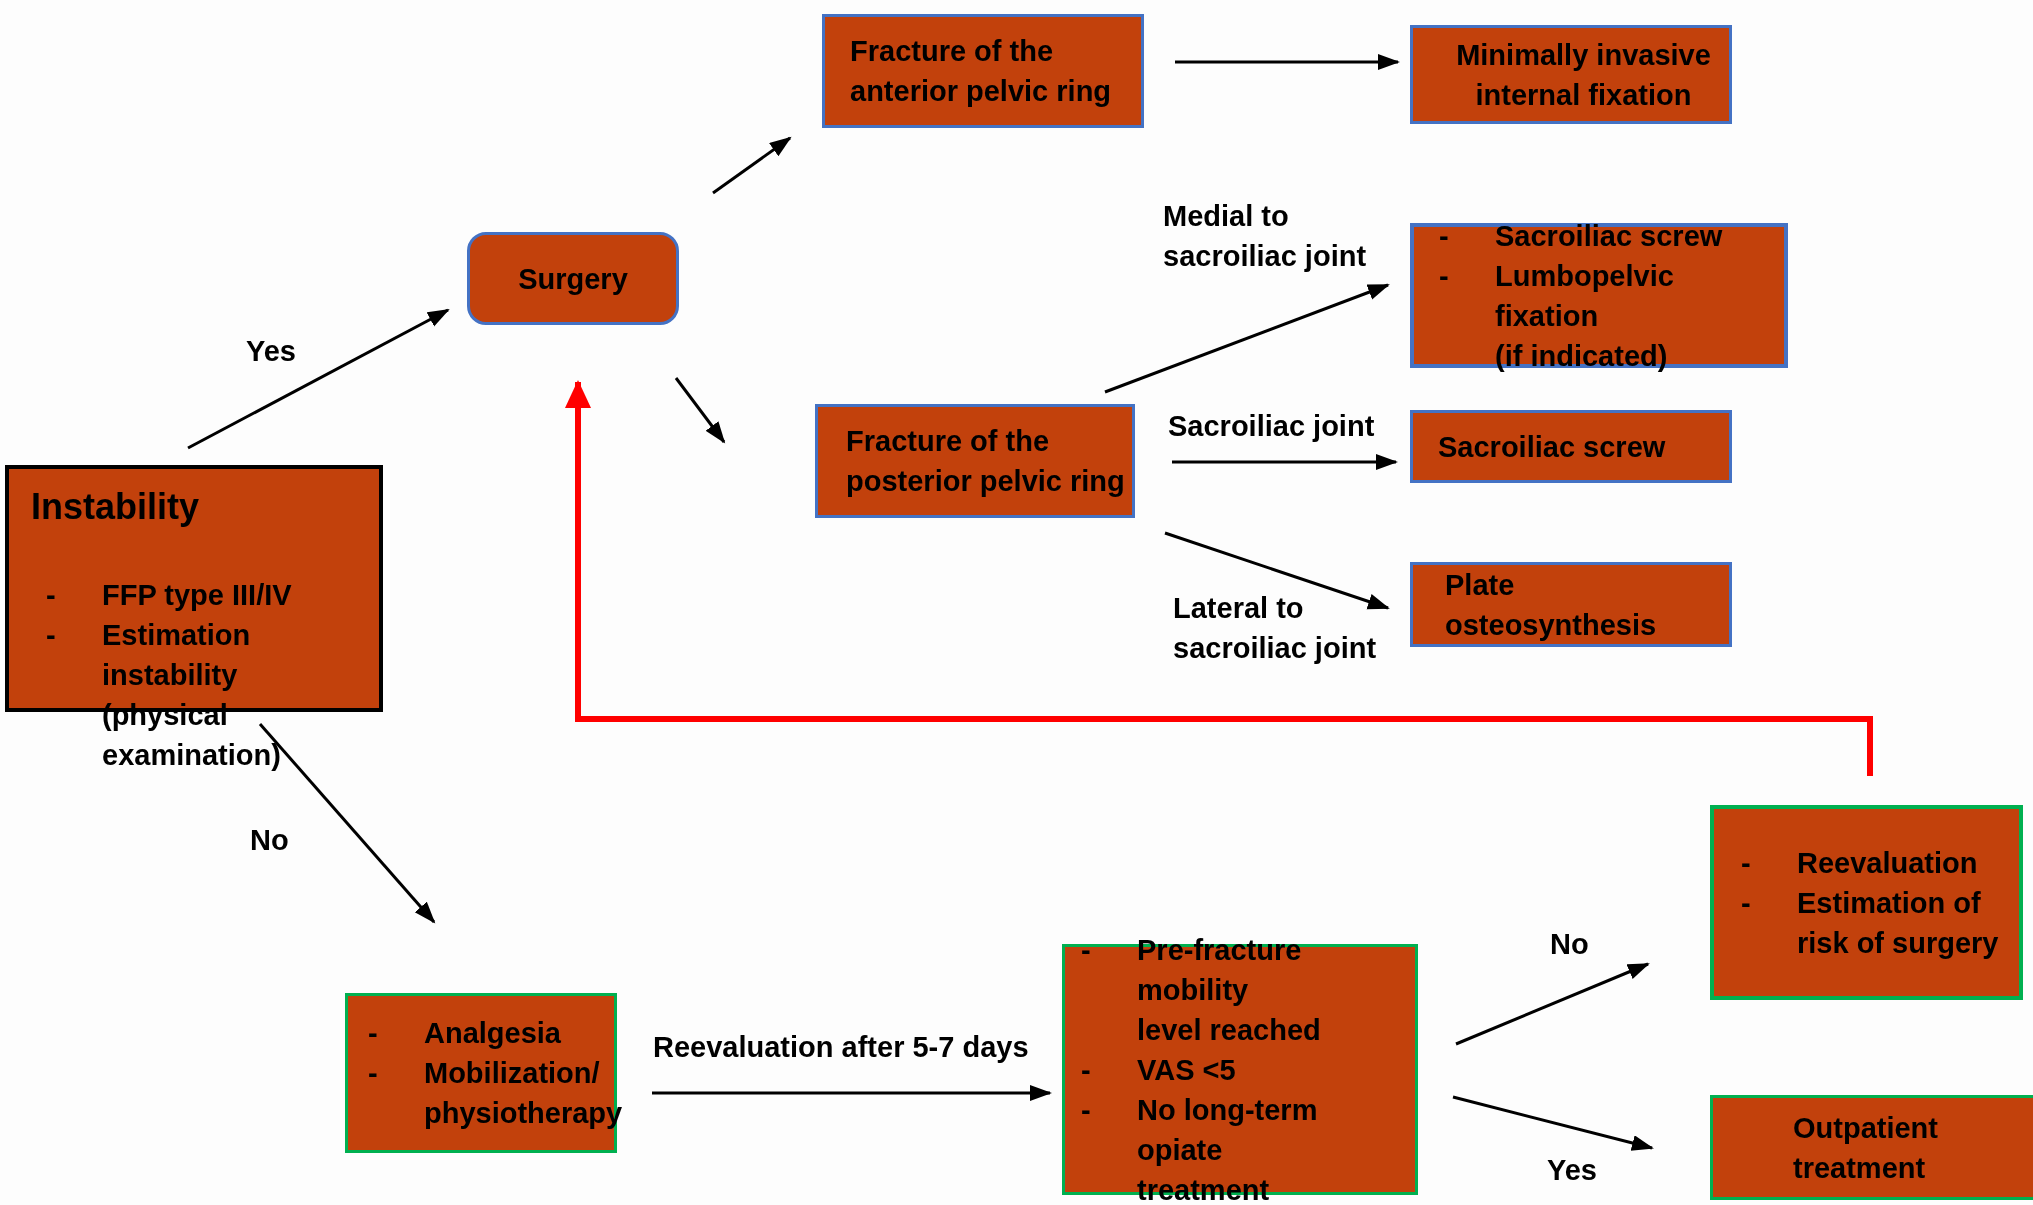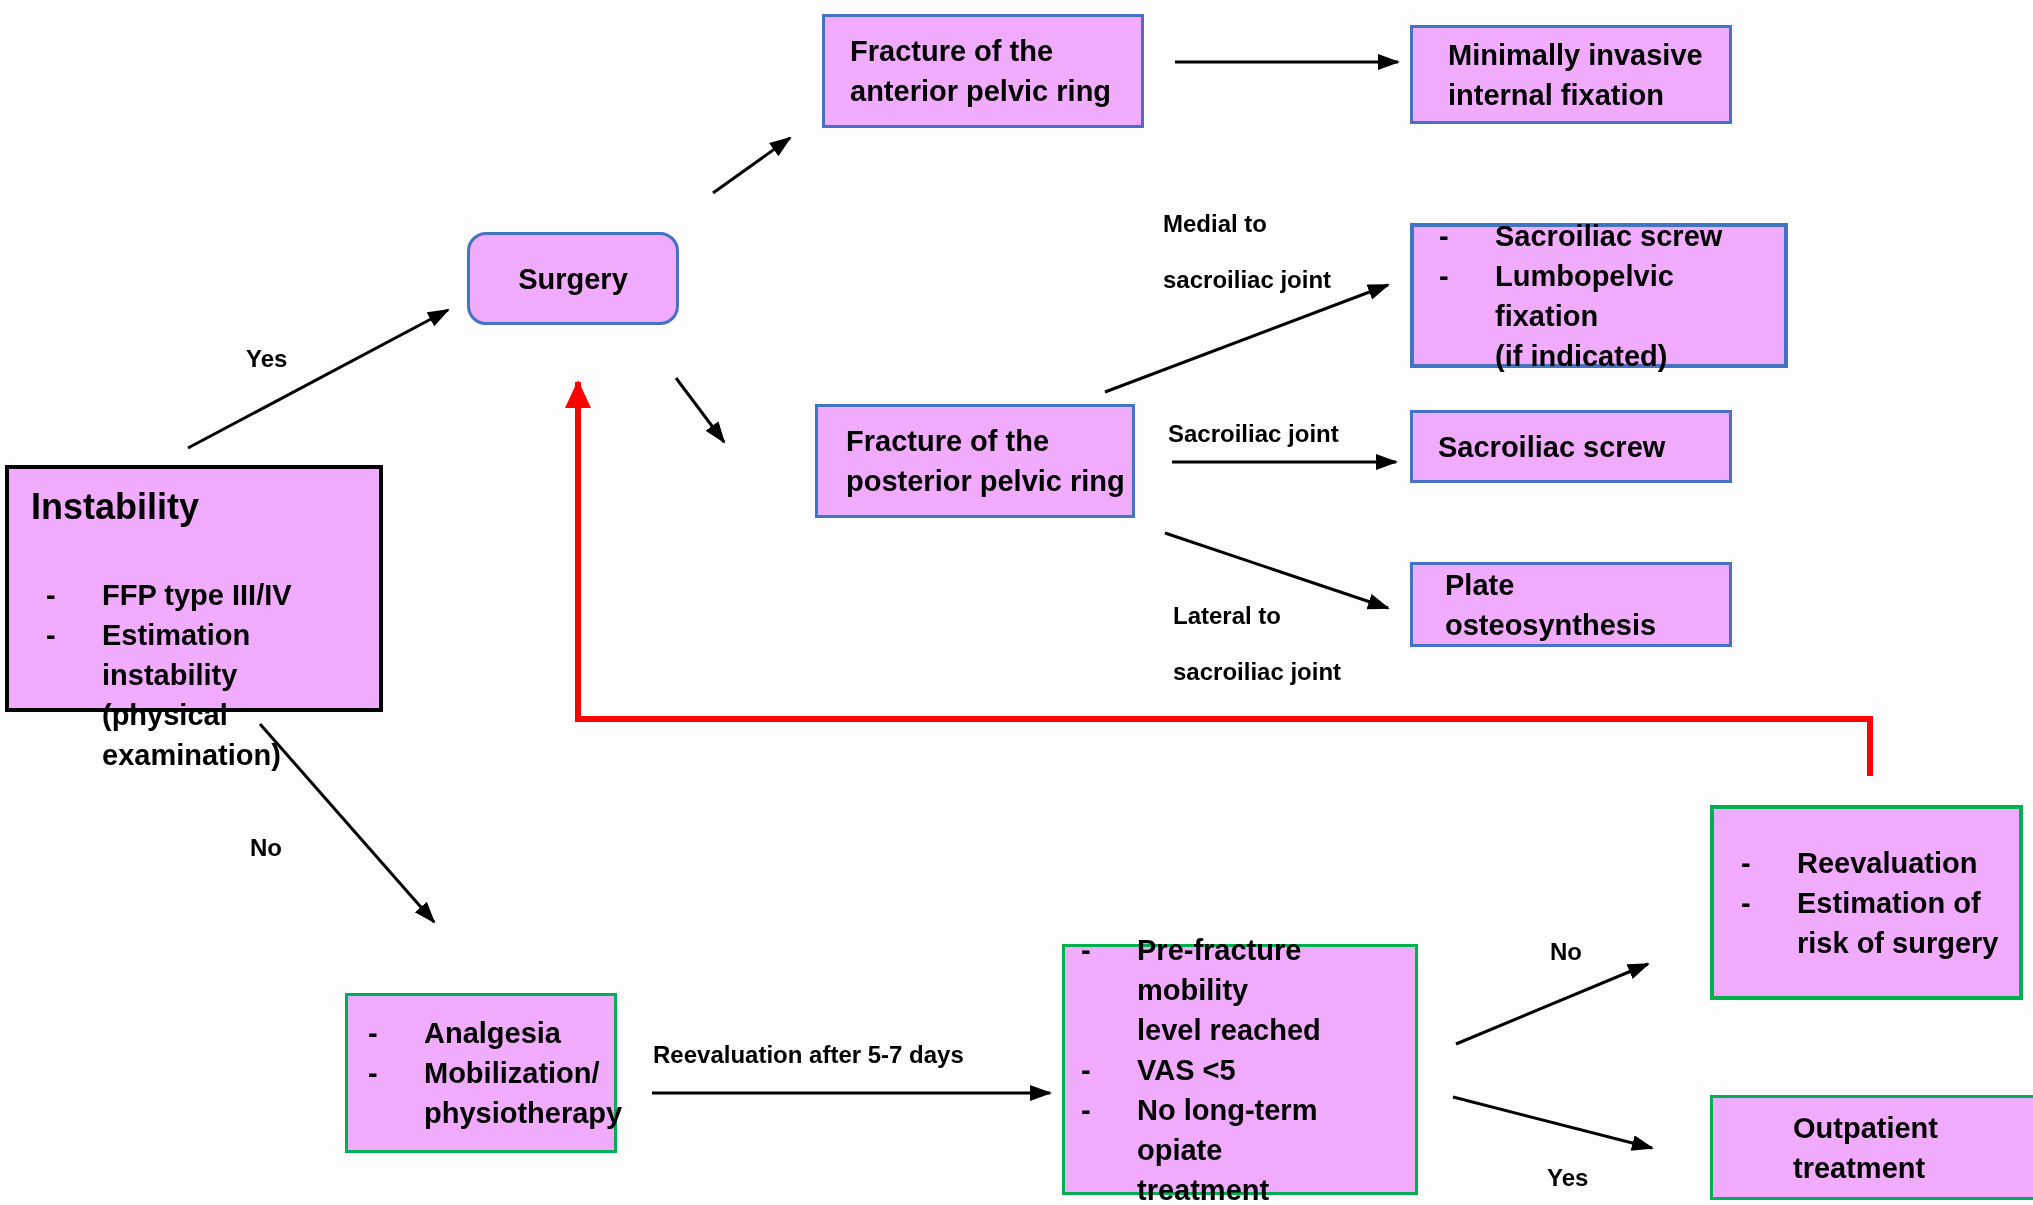--- a/index.html
+++ b/index.html
@@ -10,21 +10,21 @@
     background: #fdfdfd;
     font-family: "Liberation Sans", sans-serif;
     font-weight: 600;
     color: #000000;
     overflow: hidden;
   }
   #arrows { position: absolute; left: 0; top: 0; width: 2033px; height: 1205px; }
 
   .box {
     position: absolute;
-    background: #f0abfc;
+    background: #c2410c;
     display: flex;
     flex-direction: column;
     justify-content: center;
     box-sizing: border-box;
     font-size: 29px;
     line-height: 40px;
     white-space: pre-line;
   }
   .blue  { border: 3px solid #4472C4; }
   .blue-thick { border: 4px solid #4472C4; }
@@ -40,22 +40,22 @@
   .bullet-text { flex: 1; white-space: pre-line; }
 
   .node-title {
     font-size: 36px;
     line-height: 44px;
     margin: 0 0 28px 22px;
   }
 
   .edge-label {
     position: absolute;
-    font-size: 24px;
-    line-height: 56px;
+    font-size: 29px;
+    line-height: 40px;
     white-space: pre-line;
   }
 </style>
 </head>
 <body>
 
 <div id="canvas">
 
   <svg id="arrows" xmlns="http://www.w3.org/2000/svg" width="2033" height="1205" viewBox="0 0 2033 1205">
     <defs>
@@ -99,21 +99,21 @@
 
   <div class="box blue center-text" style="left:467px; top:232px; width:212px; height:93px;border-radius:19px;">
     <span>Surgery</span>
   </div>
 
   <div class="box blue" style="left:822px; top:14px; width:322px; height:114px; padding-left:25px;">
     <span>Fracture of the
 anterior pelvic ring</span>
   </div>
 
-  <div class="box blue" style="left:1410px; top:25px; width:322px; height:99px; padding-left:35px;">
+  <div class="box blue" style="left:1410px; top:25px; width:322px; height:99px; padding-left:25px;text-align:center;">
     <span>Minimally invasive
 internal fixation</span>
   </div>
 
   <div class="box blue" style="left:815px; top:404px; width:320px; height:114px; padding-left:28px;">
     <span>Fracture of the
 posterior pelvic ring</span>
   </div>
 
   <div class="box blue-thick" style="left:1410px; top:223px; width:378px; height:145px;">

